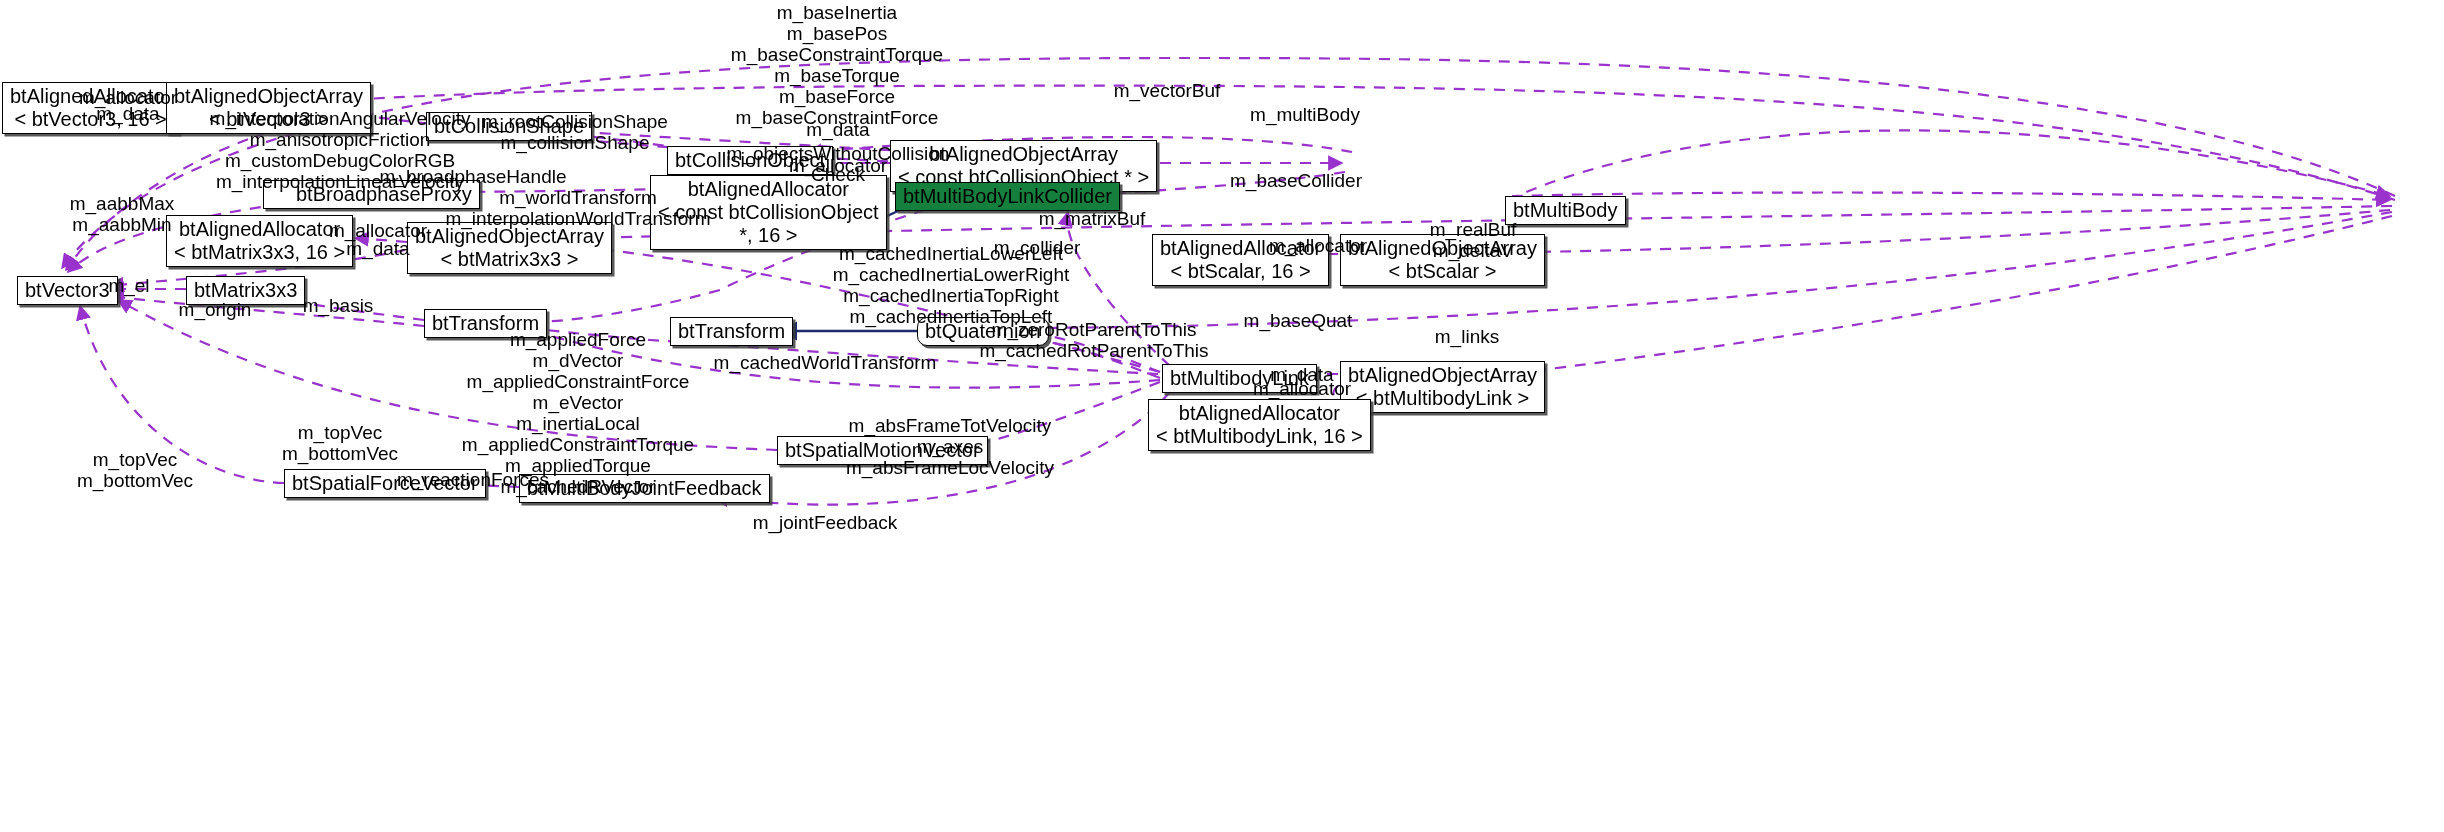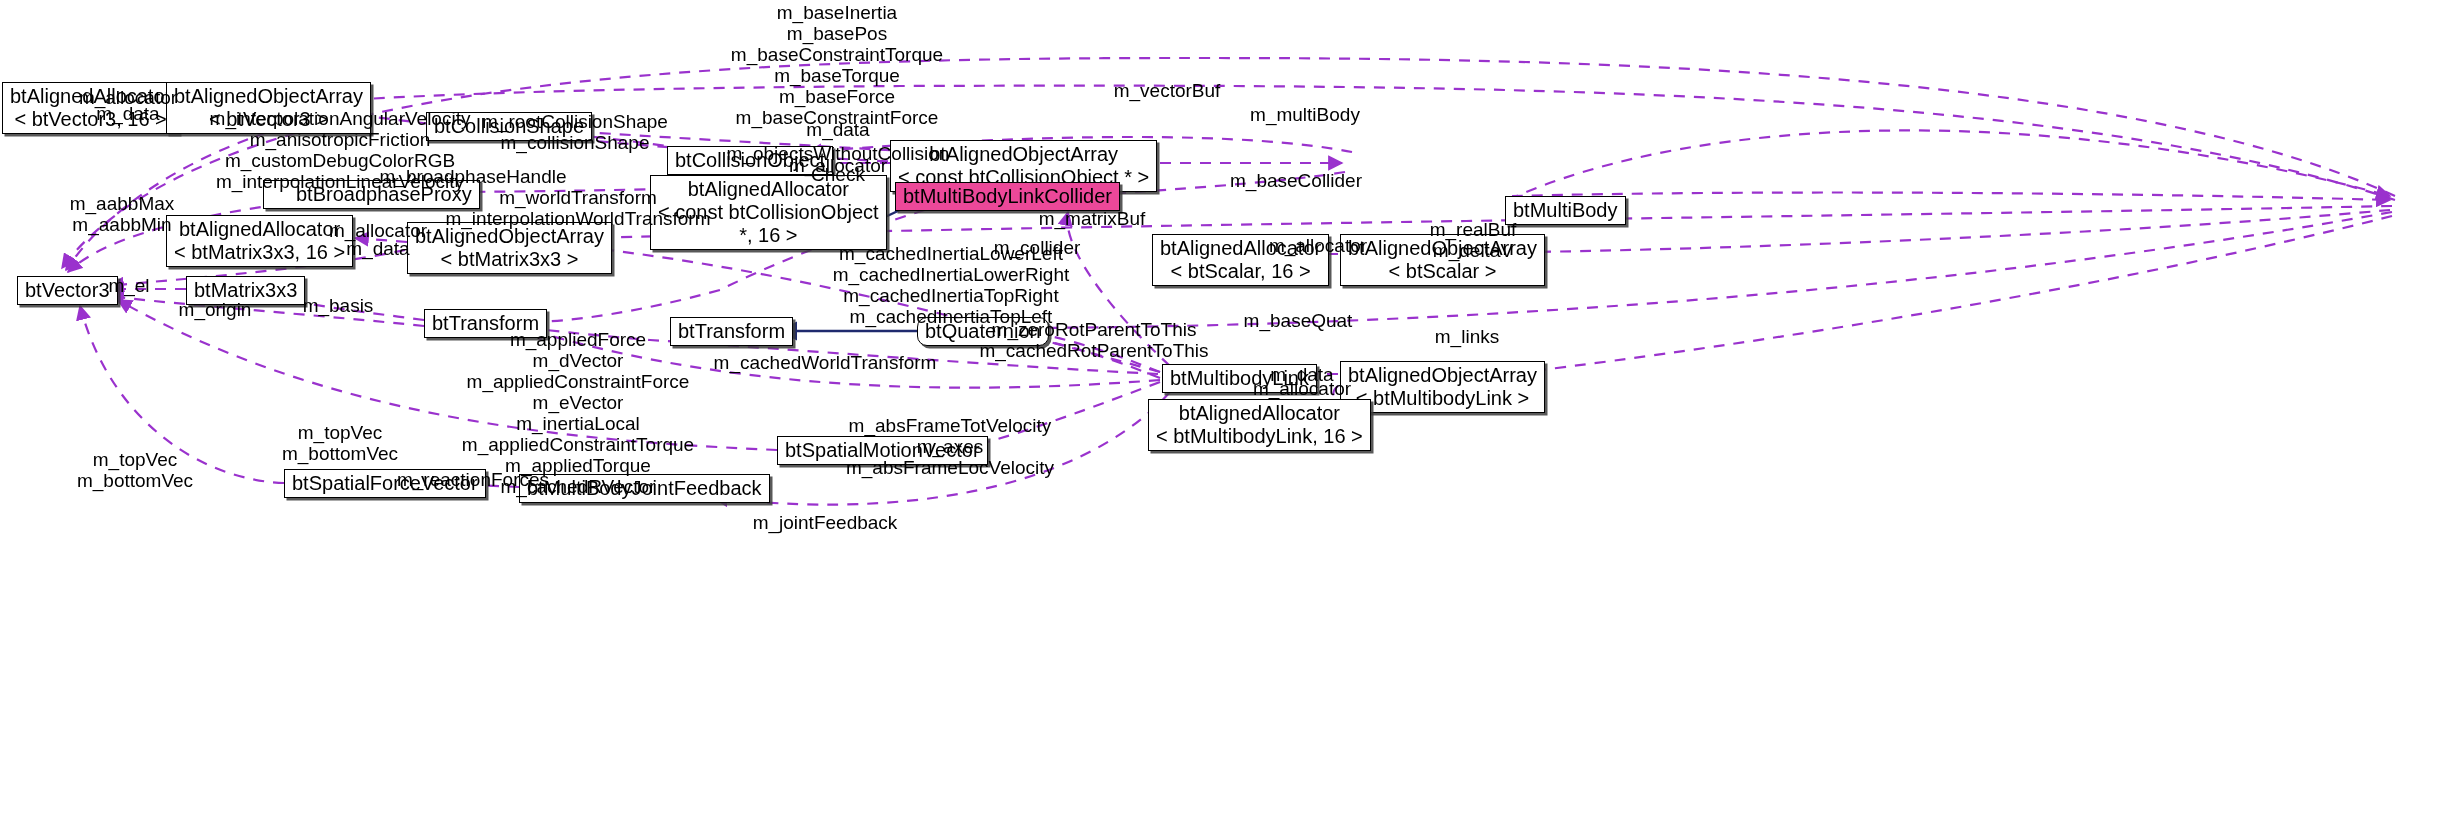--- a/index.html
+++ b/index.html
@@ -35,21 +35,21 @@
     display: flex;
     flex-direction: column;
     align-items: center;
     justify-content: center;
     padding: 2px 7px;
     white-space: pre;
     box-shadow: 2.5px 2.5px 0 0 rgba(60,60,60,0.85);
     cursor: pointer;
   }
   .node.highlight {
-    background: #ec4899;
+    background: #15803d;
   }
   .node .ln {
     display: block;
   }
   .elabel {
     position: absolute;
     color: #000000;
     font-size: 19px;
     line-height: 21px;
     white-space: pre;

